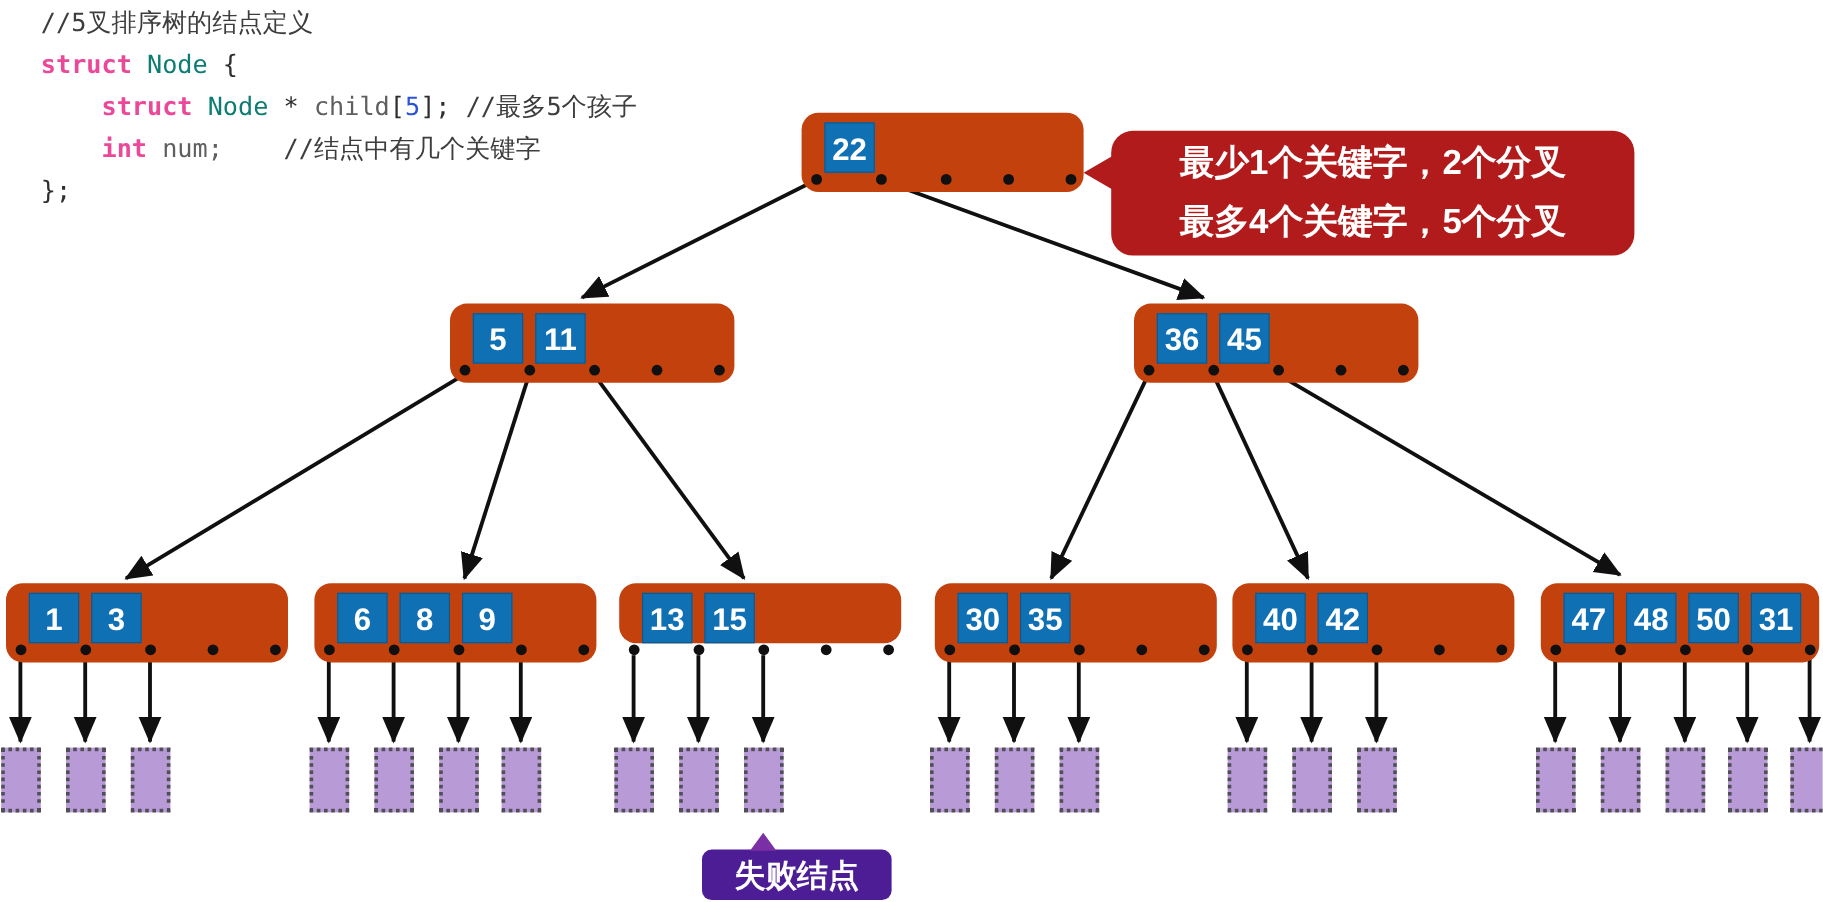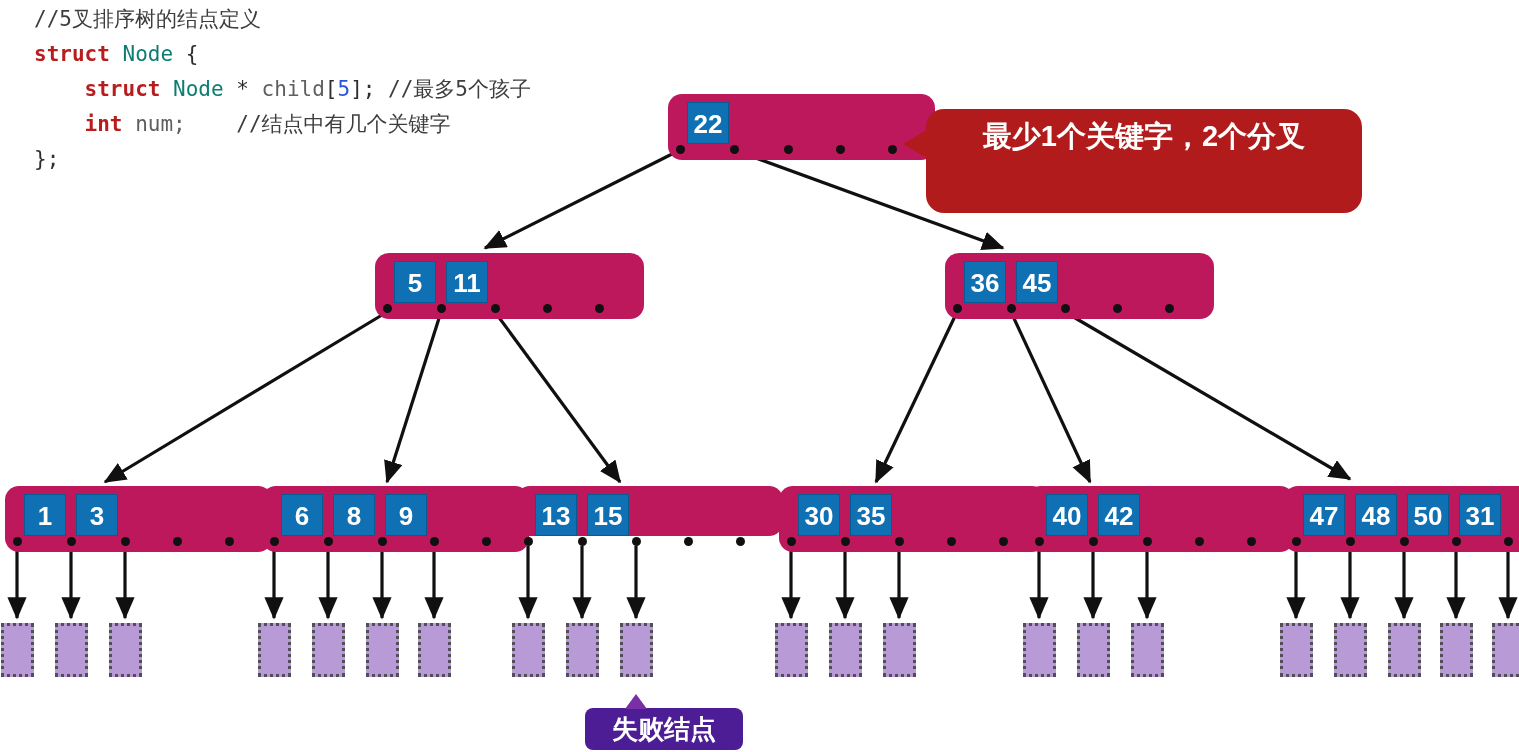--- a/index.html
+++ b/index.html
@@ -3,29 +3,29 @@
 <meta charset="utf-8">
 <style>
   html,body{margin:0;padding:0;background:#ffffff;}
   .stage{position:relative;width:1519px;height:752px;background:#ffffff;overflow:hidden;
          font-family:"Liberation Sans",sans-serif;}
 
   
   .code{position:absolute;left:34px;top:2px;font-family:"DejaVu Sans Mono",monospace;
         font-size:21px;line-height:35px;color:#2e2e2e;}
   .code .cl{white-space:pre;}
-  .tok-kw{color:#b91c1c;font-weight:bold;}
+  .tok-kw{color:#ec4899;font-weight:bold;}
   .tok-type{color:#0c7d72;}
   .tok-id{color:#5f5f5f;}
   .tok-num{color:#2a53d8;}
   .tok-punc{color:#2e2e2e;}
   .tok-comment{color:#3d3d3d;}
 
   
-  .tnode{position:absolute;background:#be185d;border-radius:14px;padding-left:32px;}
+  .tnode{position:absolute;background:#c2410c;border-radius:14px;}
   .key{position:absolute;top:8px;width:42px;height:42px;background:#1070b4;
        border:1px solid #0a5a91;color:#ffffff;font-weight:bold;font-size:26px;
        text-align:center;line-height:42px;box-sizing:border-box;}
   .dot{position:absolute;top:51px;width:9px;height:9px;border-radius:50%;background:#101010;}
   .d1{left:8px}.d2{left:62px}.d3{left:116px}.d4{left:168px}.d5{left:220px}
   .k1{left:19px}.k2{left:71px}.k3{left:123px}.k4{left:175px}
 
   
   .fail{position:absolute;top:623px;width:33px;height:54px;background:#b79ad6;
         border:3px dotted #4f4f55;box-sizing:border-box;}
@@ -213,20 +213,21 @@
   <div class="fail" style="left:1131px;"></div>
   <div class="fail" style="left:1280px;"></div>
   <div class="fail" style="left:1334px;"></div>
   <div class="fail" style="left:1388px;"></div>
   <div class="fail" style="left:1440px;"></div>
   <div class="fail" style="left:1492px;"></div>
 
   <div class="bubble bubble-rule">
     <div class="tail"></div>
     <div>最少1个关键字，2个分叉</div>
+    <div>最多4个关键字，5个分叉</div>
   </div>
 
 
   <div class="label-fail">
     <div class="tail"></div>
     <span>失败结点</span>
   </div>
 
 </div>
 

